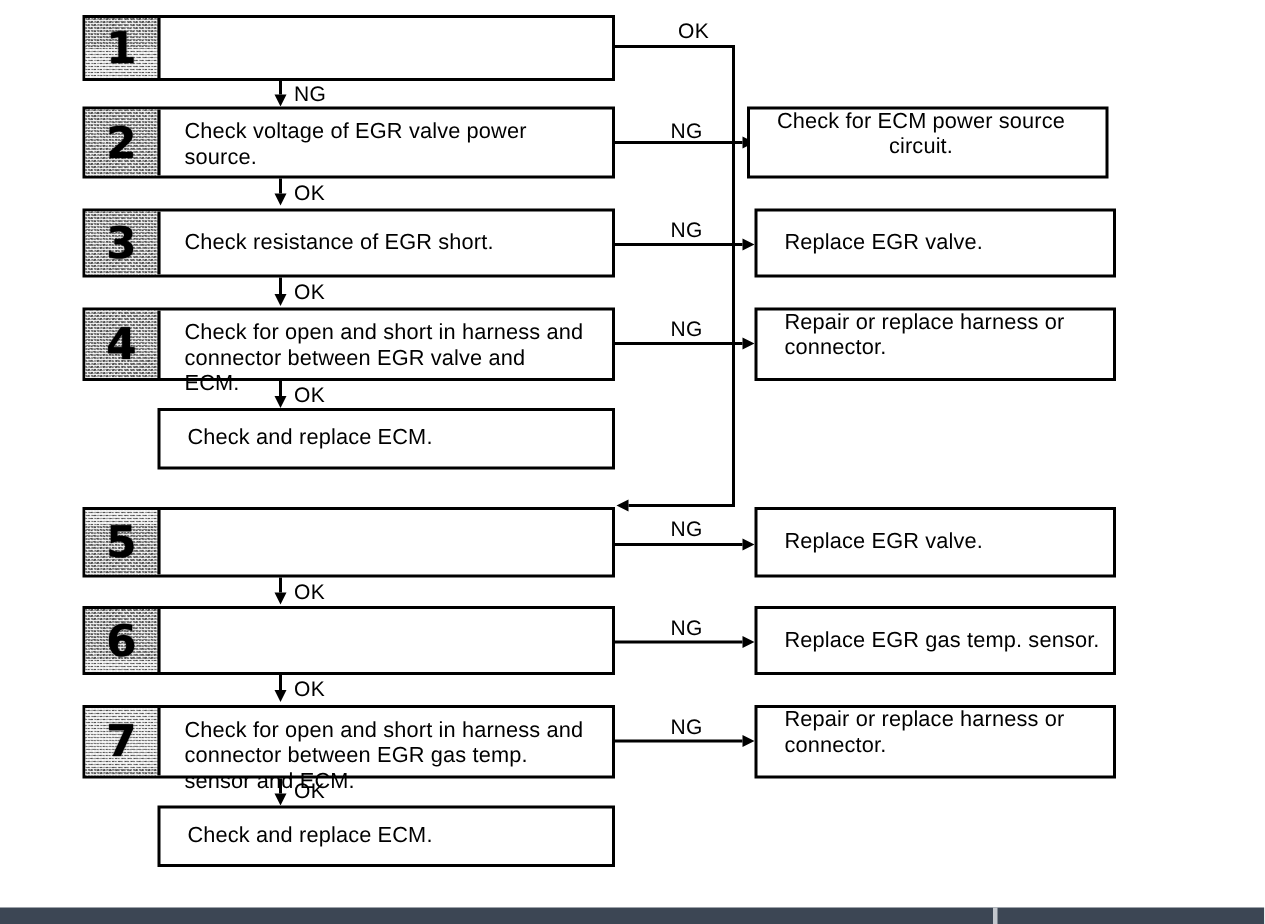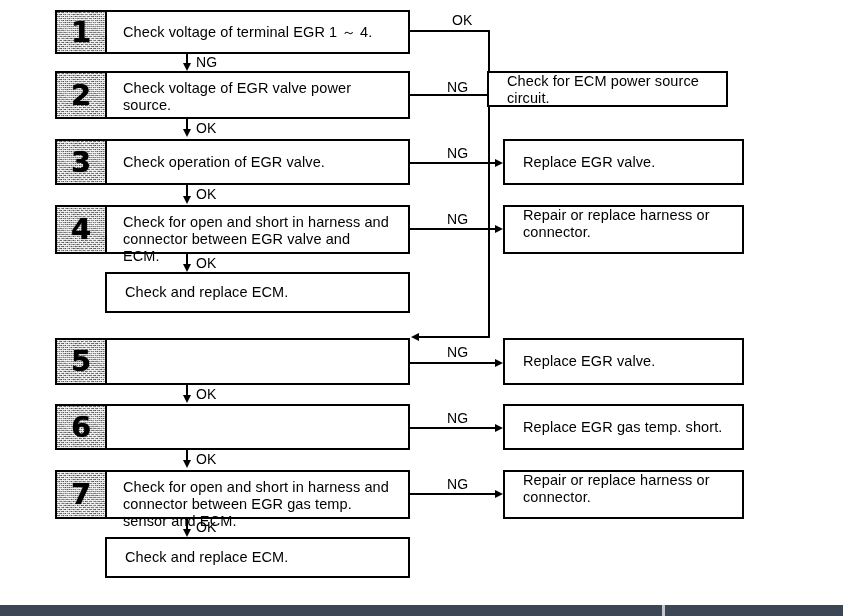--- a/index.html
+++ b/index.html
@@ -132,21 +132,20 @@
 </style>
 </head>
 <body>
 
 <div id="page">
 
   <div class="node" style="left:55px; top:10px; width:355px; height:44px;">
     <div class="num-cell">
       <span class="num">1</span>
     </div>
-    <div class="body-text">Check voltage of terminal EGR 1 ～ 4.</div>
   </div>
 
   <div class="hline" style="left:410px; top:30px; width:80px;"></div>
   <div class="vline" style="left:488px; top:30px; height:307px;"></div>
   <div class="hline" style="left:419px; top:336px; width:71px;"></div>
   <div class="arrow-left" style="left:411px; top:332.5px;"></div>
   <span class="edge-label" style="left:452px; top:13px;">OK</span>
 
   <div class="vline" style="left:186px; top:54px; height:9px;"></div>
   <div class="arrow-down" style="left:182.5px; top:63px;"></div>
@@ -160,30 +159,30 @@
 source.</div>
   </div>
   <div class="hline" style="left:410px; top:94px; width:85px;"></div>
   <div class="arrow-right" style="left:495px; top:90.5px;"></div>
   <span class="edge-label" style="left:447px; top:80px;">NG</span>
 
   <div class="vline" style="left:186px; top:119px; height:10px;"></div>
   <div class="arrow-down" style="left:182.5px; top:129px;"></div>
   <span class="edge-label" style="left:196px; top:121px;">OK</span>
 
-  <div class="node top-align" style="left:487px; top:71px; width:241px; height:36px;">
+  <div class="node top-align" style="left:498px; top:71px; width:241px; height:48px;text-align:center;">
     <div class="plain-text">Check for ECM power source
 circuit.</div>
   </div>
 
   <div class="node" style="left:55px; top:139px; width:355px; height:46px;">
     <div class="num-cell">
       <span class="num">3</span>
     </div>
-    <div class="body-text">Check operation of EGR valve.</div>
+    <div class="body-text">Check resistance of EGR short.</div>
   </div>
   <div class="hline" style="left:410px; top:162px; width:85px;"></div>
   <div class="arrow-right" style="left:495px; top:158.5px;"></div>
   <span class="edge-label" style="left:447px; top:146px;">NG</span>
 
   <div class="vline" style="left:186px; top:185px; height:11px;"></div>
   <div class="arrow-down" style="left:182.5px; top:196px;"></div>
   <span class="edge-label" style="left:196px; top:187px;">OK</span>
 
   <div class="node" style="left:503px; top:139px; width:241px; height:46px;">
@@ -239,21 +238,21 @@
   </div>
   <div class="hline" style="left:410px; top:427px; width:85px;"></div>
   <div class="arrow-right" style="left:495px; top:423.5px;"></div>
   <span class="edge-label" style="left:447px; top:411px;">NG</span>
 
   <div class="vline" style="left:186px; top:450px; height:10px;"></div>
   <div class="arrow-down" style="left:182.5px; top:460px;"></div>
   <span class="edge-label" style="left:196px; top:452px;">OK</span>
 
   <div class="node" style="left:503px; top:404px; width:241px; height:46px;">
-    <div class="plain-text">Replace EGR gas temp. short.</div>
+    <div class="plain-text">Replace EGR gas temp. sensor.</div>
   </div>
 
   <div class="node top-align" style="left:55px; top:470px; width:355px; height:49px;">
     <div class="num-cell">
       <span class="num">7</span>
     </div>
     <div class="body-text">Check for open and short in harness and
 connector between EGR gas temp.
 sensor and ECM.</div>
   </div>

